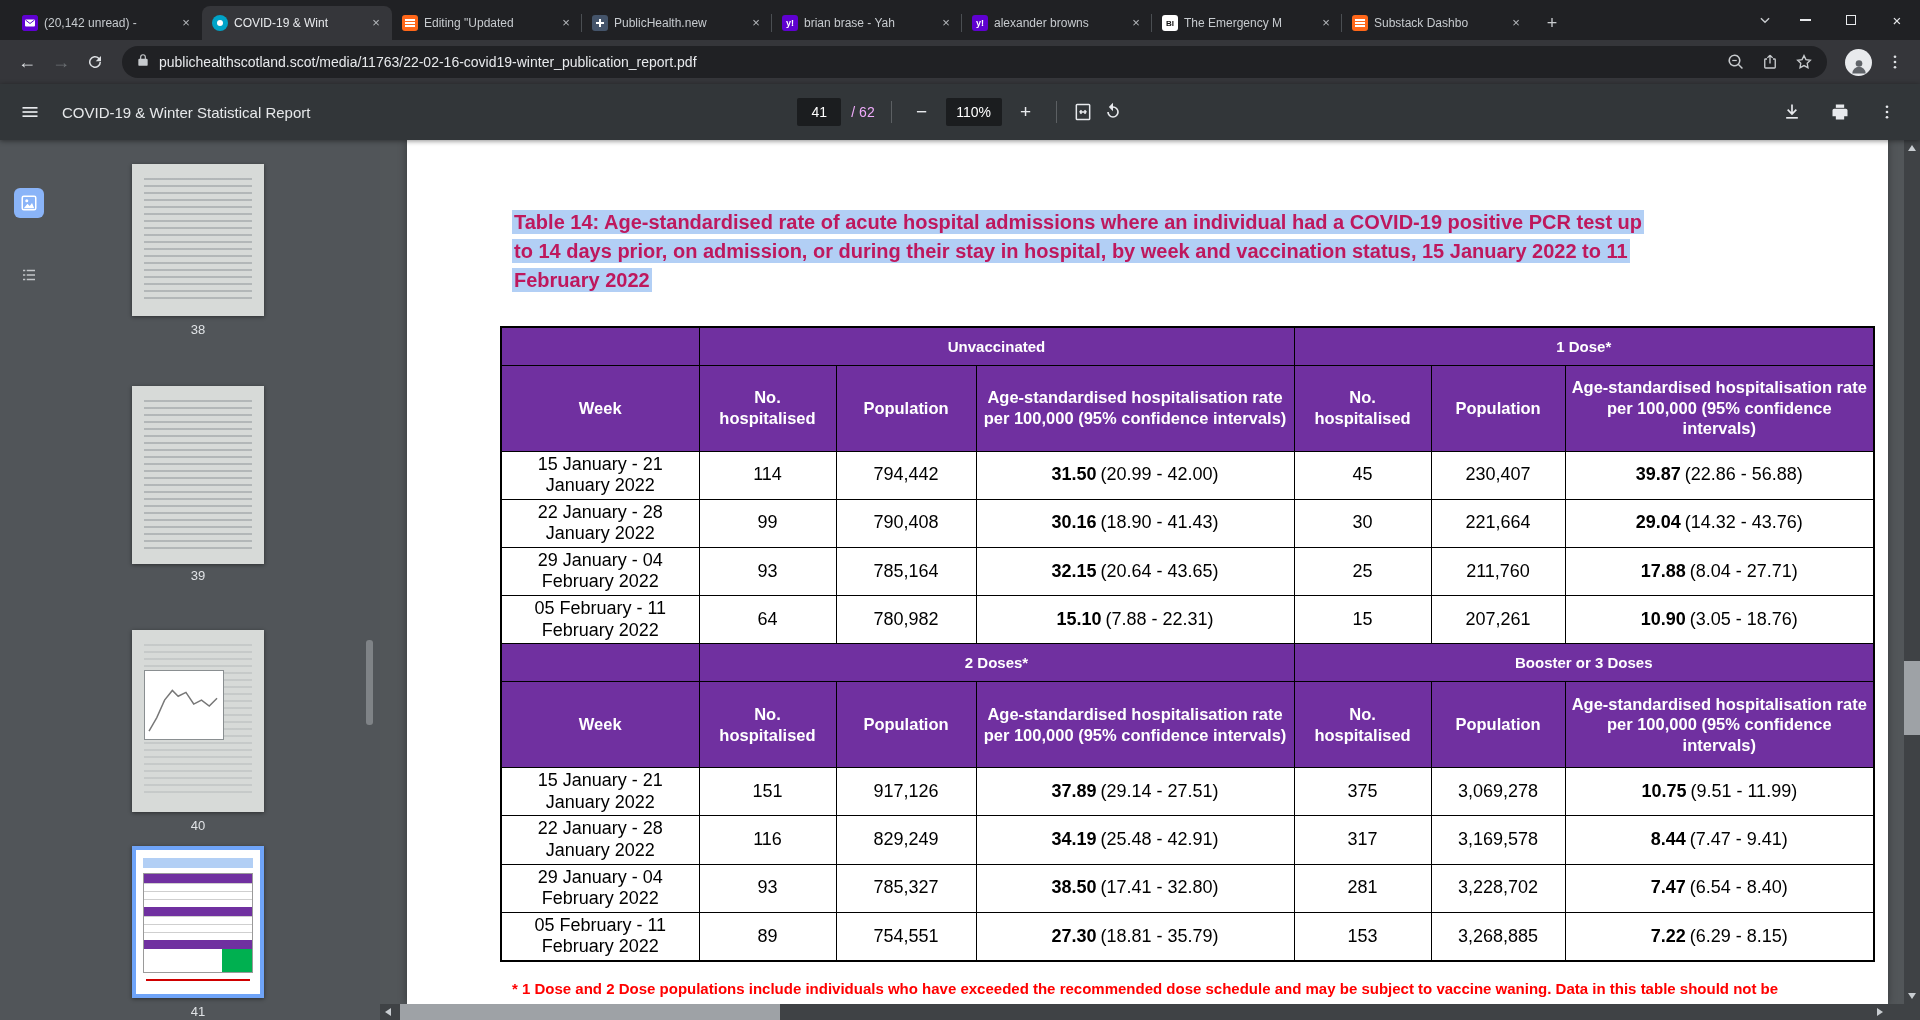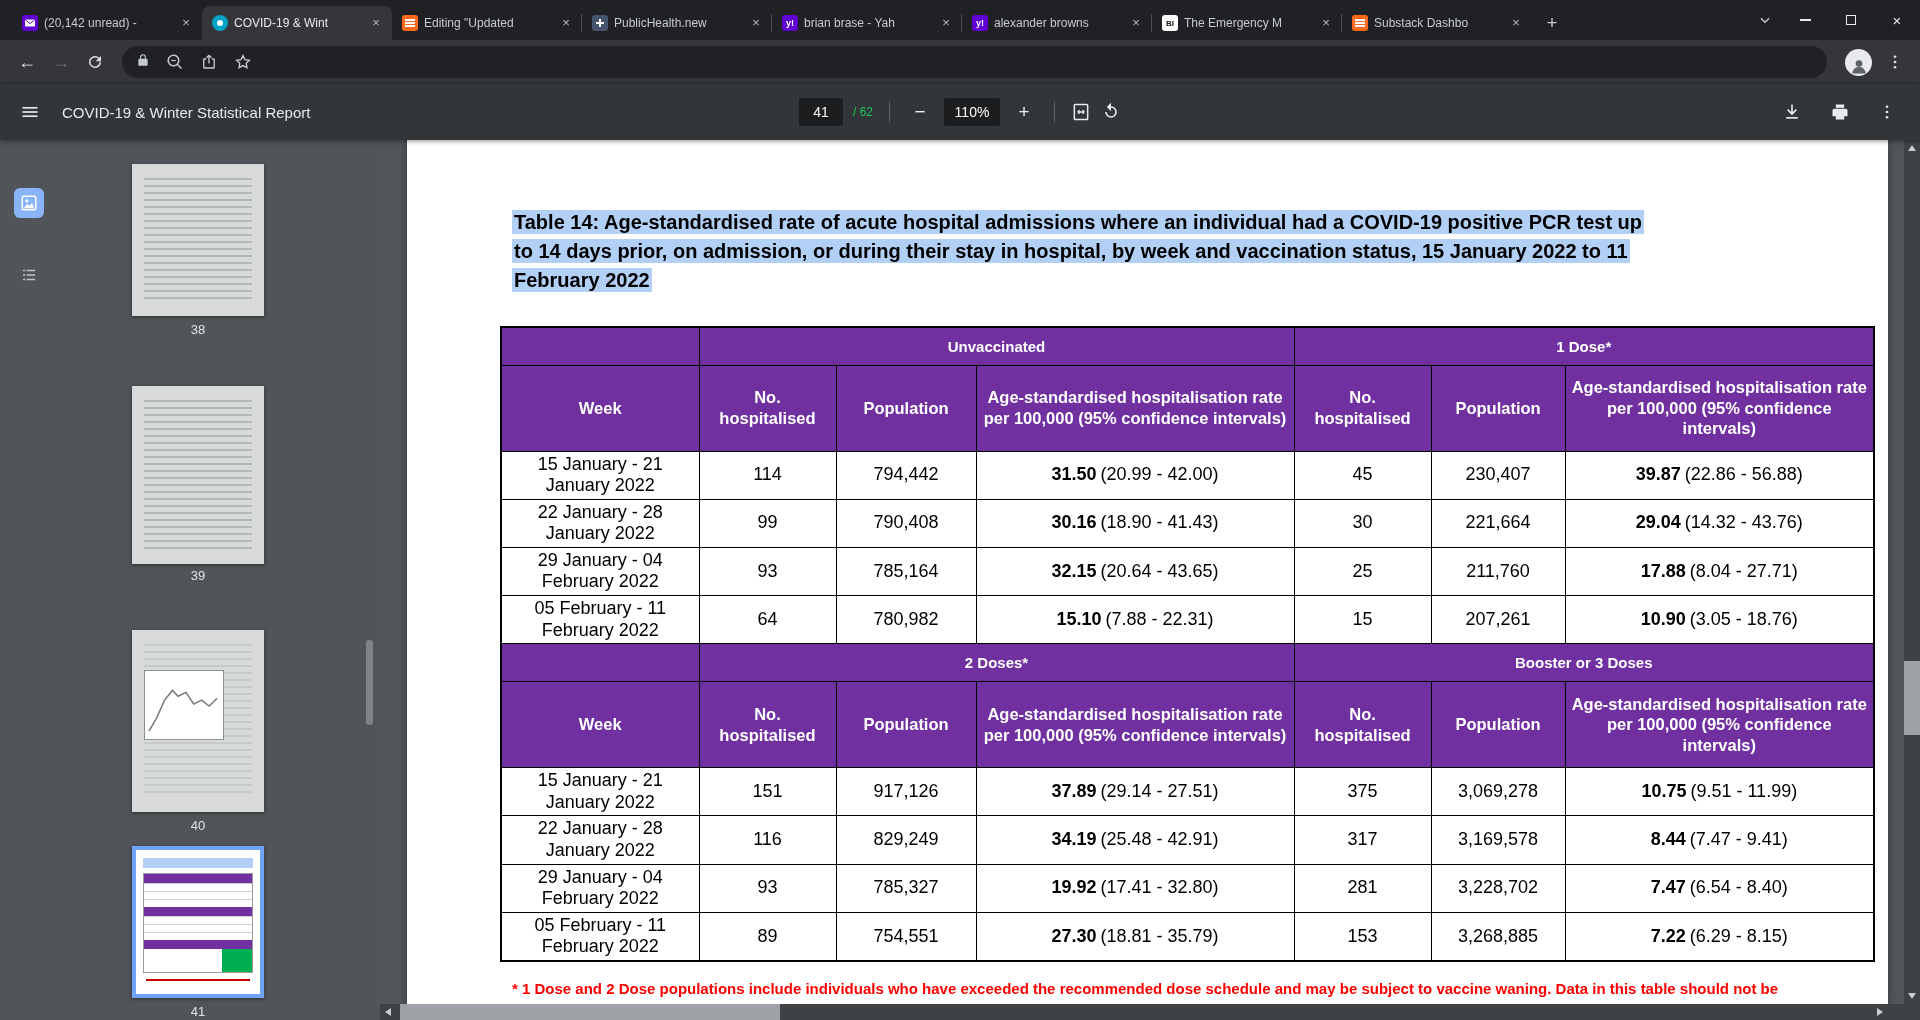--- a/index.html
+++ b/index.html
@@ -59,21 +59,21 @@
   #pdf-title { margin-left:22px; color:#e6e8ea; font-size:15px; font-weight:500; }
   #pdf-center { margin:0 auto; display:flex; align-items:center; gap:10px; }
   .tool-box { height:28px; background:#1b1d1f; border:none; border-radius:2px; color:#fff;
     font-size:14px; text-align:center; display:flex; align-items:center; justify-content:center; }
   #page-input { width:44px; background:#1b1d1f; border:none; border-radius:2px; color:#fff;
     font-size:14px; text-align:center; height:28px; font-family:"Liberation Sans",sans-serif; }
   #zoom-box { width:56px; }
   .tool-sep { width:1px; height:22px; background:#5c6063; margin:0 6px; }
   .tool-glyph { color:#e8eaed; font-size:19px; width:28px; height:28px; display:flex; align-items:center; justify-content:center; }
   #pdf-page-total, { color:#e8eaed; }
-  #pdf-page-total { color:#22c55e; font-size:12px; }
+  #pdf-page-total { color:#f0abfc; font-size:14px; }
   #pdf-right { position:absolute; right:24px; display:flex; align-items:center; gap:28px; }
   .tb-icon { display:flex; align-items:center; justify-content:center; }
 
   
   #content { position:absolute; left:0; top:140px; width:1920px; height:880px; background:#525659; overflow:hidden; }
 
   
   #sidebar { position:absolute; left:0; top:0; width:380px; height:880px; background:#515559; }
   .mode-btn { position:absolute; left:14px; width:30px; height:30px; border-radius:6px;
     display:flex; align-items:center; justify-content:center; }
@@ -91,21 +91,21 @@
   .mini-green { position:absolute; right:0; width:30px; background:#00b050; }
   .mini-red { height:2px; margin:6px 10px 0; background:#d00000; }
   #sb-scroll-thumb { position:absolute; left:366px; top:500px; width:7px; height:85px; background:#7f8387; border-radius:3px; }
 
   
   #main { position:absolute; left:380px; top:0; width:1540px; height:880px; }
   #pdf-page { position:absolute; left:27px; top:0; width:1481px; height:864px; background:#fff;
     box-shadow:0 0 8px rgba(0,0,0,.35); }
 
   .heading { position:absolute; left:105px; top:68px; width:1260px; font-size:20px; font-weight:bold;
-    color:#000000; line-height:29px; }
+    color:#be185d; line-height:29px; }
   .heading .hl { background:#b2cff5; padding:1px 2px; }
 
   #report-table { position:absolute; left:93px; top:186px; width:1373px; border-collapse:collapse;
     table-layout:fixed; border:2px solid #000; }
   #report-table th, #report-table td { border:1px solid #000; text-align:center; vertical-align:middle; }
   #report-table th { background:#7030a0; color:#fff; font-weight:bold; white-space:pre-line; }
   th.group { font-size:15px; height:38px; }
   th.colhead { font-size:16.5px; height:86px; line-height:1.25; padding:2px 6px; }
   #report-table td { background:#fff; font-size:18px; height:48px; line-height:1.2; padding:2px 6px; color:#000; }
   tr.s2 td { height:47px; }
@@ -215,20 +215,21 @@
       <svg width="18" height="18" viewBox="0 0 24 24">
           <path d="M17.65 6.35A8 8 0 1 0 20 12h-2a6 6 0 1 1-1.76-4.24L13 11h7V4z" fill="#dee1e4"></path>
         </svg>
     </div>
     <div id="omnibox">
       <span>
         <svg width="14" height="14" viewBox="0 0 24 24">
             <path fill="#c7cacd" d="M12 2a5 5 0 0 0-5 5v3H6a2 2 0 0 0-2 2v8a2 2 0 0 0 2 2h12a2 2 0 0 0 2-2v-8a2 2 0 0 0-2-2h-1V7a5 5 0 0 0-5-5zm-3 8V7a3 3 0 0 1 6 0v3H9z"></path>
           </svg>
       </span>
+      <span id="url-text">publichealthscotland.scot/media/11763/22-02-16-covid19-winter_publication_report.pdf</span>
       <span class="omni-icon">
         <svg width="18" height="18" viewBox="0 0 24 24">
             <path d="M10 2a8 8 0 1 0 4.9 14.3l5 5 1.4-1.4-5-5A8 8 0 0 0 10 2zm0 2a6 6 0 1 1 0 12 6 6 0 0 1 0-12z" fill="#c7cacd"></path>
             <rect x="7" y="9.2" width="6" height="1.6" fill="#c7cacd"></rect>
           </svg>
       </span>
       <span class="omni-icon">
         <svg width="18" height="18" viewBox="0 0 24 24" fill="none" stroke="#c7cacd" stroke-width="1.8">
             <path d="M8 8H6a1 1 0 0 0-1 1v10a1 1 0 0 0 1 1h12a1 1 0 0 0 1-1V9a1 1 0 0 0-1-1h-2"></path>
             <path d="M12 14V3m0 0L8.5 6.5M12 3l3.5 3.5"></path>
@@ -469,21 +470,21 @@
               <td>829,249</td>
               <td><span class="rate-num">34.19</span><span class="rate-ci">(25.48 - 42.91)</span></td>
               <td>317</td>
               <td>3,169,578</td>
               <td class="green"><span class="rate-num">8.44</span><span class="rate-ci">(7.47 - 9.41)</span></td>
             </tr>
             <tr class="s2">
               <td>29 January - 04 February 2022</td>
               <td>93</td>
               <td>785,327</td>
-              <td><span class="rate-num">19.92</span><span class="rate-ci">(17.41 - 32.80)</span></td>
+              <td><span class="rate-num">38.50</span><span class="rate-ci">(17.41 - 32.80)</span></td>
               <td>281</td>
               <td>3,228,702</td>
               <td class="green"><span class="rate-num">7.47</span><span class="rate-ci">(6.54 - 8.40)</span></td>
             </tr>
             <tr class="s2 gray">
               <td>05 February - 11 February 2022</td>
               <td>89</td>
               <td>754,551</td>
               <td><span class="rate-num">27.30</span><span class="rate-ci">(18.81 - 35.79)</span></td>
               <td>153</td>

